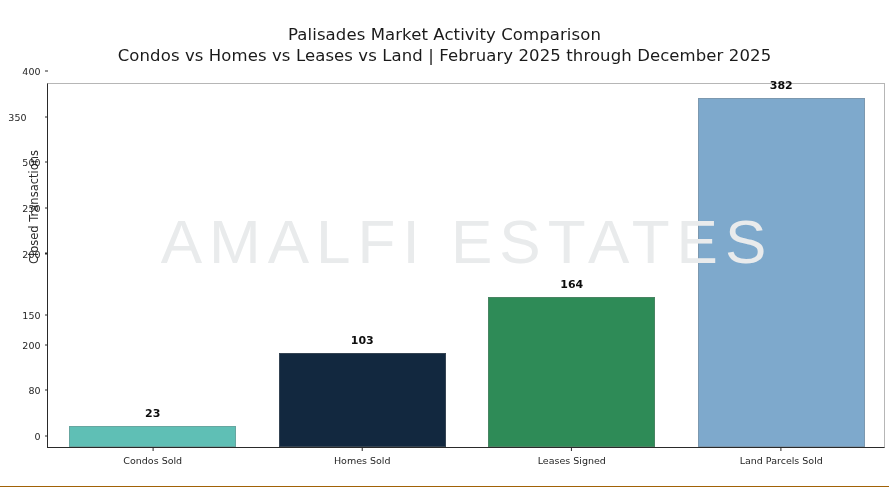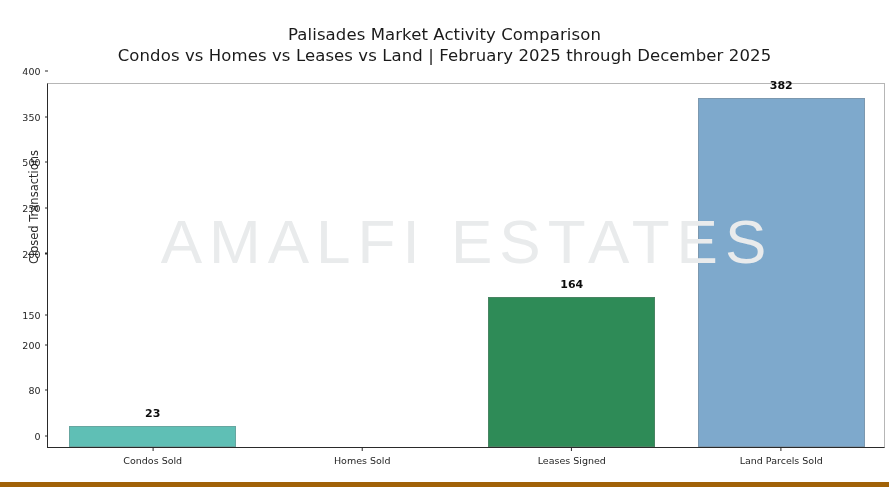--- a/index.html
+++ b/index.html
@@ -13,21 +13,21 @@
     font-family: "DejaVu Sans", sans-serif;
     overflow: hidden;
   }
 
   #figure {
     position: relative;
     width: 889px;
     height: 487px;
     background: #ffffff;
     box-sizing: border-box;
-    border-bottom: 5px solid #a16207;
+    border-bottom: 1px solid #a16207;
   }
 
   
   #title-block {
     position: absolute;
     left: 0;
     top: 24px;
     width: 889px;
     text-align: center;
     line-height: 1.3;
@@ -206,39 +206,43 @@
           <span class="tmark"></span>
         </div>
         <div class="ytick" style="bottom: 228.125px;">
           <span class="tlabel">250</span>
           <span class="tmark"></span>
         </div>
         <div class="ytick" style="bottom: 273.75px;">
           <span class="tlabel">500</span>
           <span class="tmark"></span>
         </div>
-        <div class="ytick" style="bottom: 319.375px;">
+        <div class="ytick" style="bottom: 319.375px; gap: 14px;">
           <span class="tlabel">350</span>
           <span class="tmark"></span>
         </div>
         <div class="ytick" style="bottom: 365px;">
           <span class="tlabel">400</span>
           <span class="tmark"></span>
         </div>
       </div>
 
     <div id="watermark">
       <span>AMALFI ESTATES</span>
     </div>
 
     <div id="bars">
         <div class="bar-slot" style="left: 21.4737px; width: 166.553px;">
           <div class="bar" style="height: 20.9875px; background: rgb(95, 191, 181);"></div>
           <div class="bar-value" style="bottom: 26.9875px;">23</div>
         </div>
+        <div class="bar-slot" style="left: 230.974px; width: 166.553px;">
+          <div class="bar" style="height: 93.9875px; background: rgb(18, 40, 63);"></div>
+          <div class="bar-value" style="bottom: 99.9875px;">103</div>
+        </div>
         <div class="bar-slot" style="left: 440.474px; width: 166.553px;">
           <div class="bar" style="height: 149.65px; background: rgb(46, 139, 87);"></div>
           <div class="bar-value" style="bottom: 155.65px;">164</div>
         </div>
         <div class="bar-slot" style="left: 649.974px; width: 166.553px;">
           <div class="bar" style="height: 348.575px; background: rgb(126, 169, 204);"></div>
           <div class="bar-value" style="bottom: 354.575px;">382</div>
         </div>
       </div>
 

